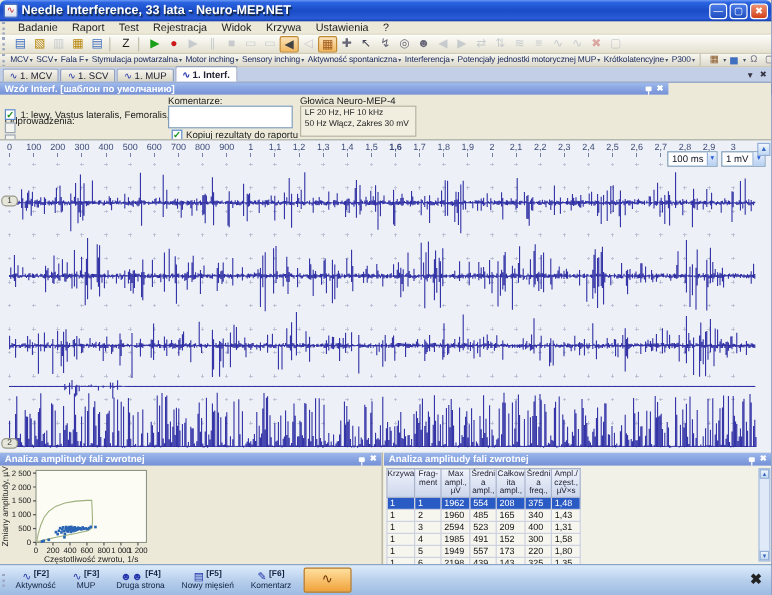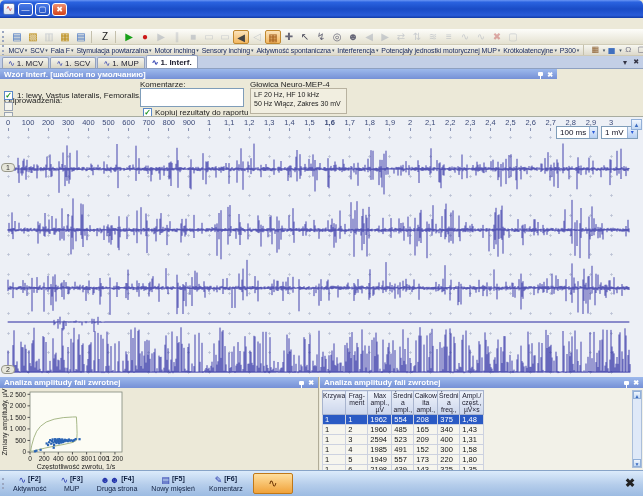--- a/index.html
+++ b/index.html
@@ -107,27 +107,39 @@
     border-radius:2px;color:#6a3200;font-size:11px;text-align:center;line-height:19px;}
   #fclose{position:absolute;right:8px;top:5px;font-size:12px;font-weight:bold;color:#222;}
 </style>
 </head>
 <body>
 
 <div id="app">
 
   <div id="titlebar">
     <span id="appicon">∿</span>
+    <span id="wintitle">Needle Interference, 33 lata - Neuro-MEP.NET</span>
     <span id="wincontrols">
         <span class="winbtn">—</span>
         <span class="winbtn">▢</span>
         <span class="winbtn close">✖</span>
       </span>
   </div>
 
+  <div id="menubar">
+      <span class="grip"></span>
+      <span class="mitem">Badanie</span>
+      <span class="mitem">Raport</span>
+      <span class="mitem">Test</span>
+      <span class="mitem">Rejestracja</span>
+      <span class="mitem">Widok</span>
+      <span class="mitem">Krzywa</span>
+      <span class="mitem">Ustawienia</span>
+      <span class="mitem">?</span>
+    </div>
 
   <div id="toolbar">
       <span class="grip"></span>
       <span class="ticon" style="color: rgb(63, 111, 191);">▤</span>
       <span class="ticon" style="color: rgb(184, 134, 11);">▧</span>
       <span class="ticon dis" style="color: rgb(151, 160, 178);">▥</span>
       <span class="ticon" style="color: rgb(184, 134, 11);">▦</span>
       <span class="ticon" style="color: rgb(63, 111, 191);">▤</span>
       <span class="tsep"></span>
       <span class="ticon" style="color: rgb(26, 26, 26);">Z</span>

